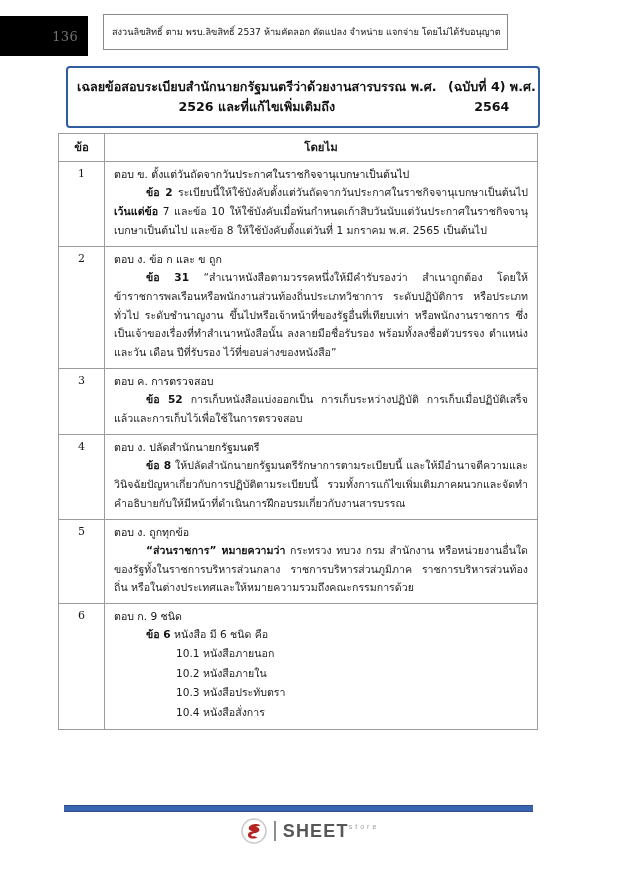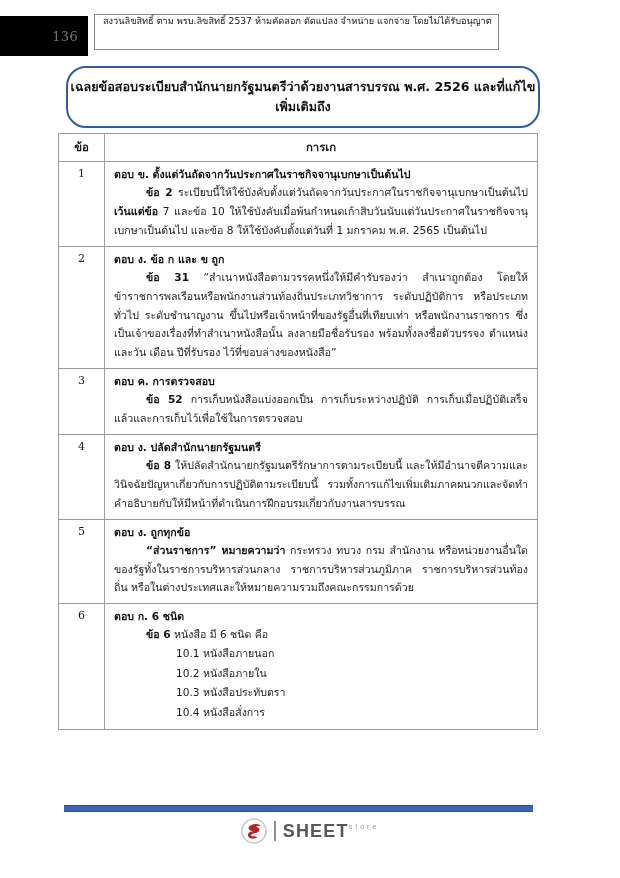--- a/index.html
+++ b/index.html
@@ -34,50 +34,50 @@
     color: #737373;
     font-size: 13px;
     font-family: "DejaVu Serif", "Liberation Serif", serif;
     letter-spacing: 0.3px;
     margin-left: 42px;
   }
 
   
   .copyright-box {
     position: absolute;
-    left: 94px;
+    left: 103px;
     top: 14px;
     width: 405px;
     height: 36px;
     border: 1px solid #8a8a8a;
     box-sizing: border-box;
     display: flex;
-    align-items: flex-start;
+    align-items: center;
     padding-left: 8px;
   }
   .copyright-text {
     font-size: 9.2px;
     line-height: 1.2;
     color: #141414;
     white-space: nowrap;
   }
 
   
   .title-box {
     position: absolute;
     left: 66px;
     top: 66px;
     width: 474px;
     height: 62px;
     border: 2px solid #2f5da0;
-    border-radius: 20px;
-    box-sizing: border-box;
-    display: flex;
-    flex-direction: column;
-    align-items: flex-start;
+    border-radius: 4px;
+    box-sizing: border-box;
+    display: flex;
+    flex-direction: row;
+    align-items: center;
     justify-content: center;
   }
   .title-line {
     font-size: 12.6px;
     font-weight: bold;
     color: #111111;
     line-height: 1.55;
     text-align: center;
   }
 
@@ -110,21 +110,21 @@
     font-size: 11px;
     padding-top: 5px;
     font-family: "DejaVu Serif", "Liberation Serif", serif;
   }
   .td-body {
     padding: 4px 9px 6px 9px;
   }
 
   .ans-line {
     font-size: 10.6px;
-    font-weight: bold;
+    font-weight: normal;
     line-height: 1.62;
     color: #111111;
   }
   .para {
     font-size: 10.6px;
     line-height: 1.78;
     color: #1c1c1c;
     text-align: justify;
     text-justify: inter-word;
     text-indent: 32px;
@@ -196,27 +196,28 @@
 <div class="page-tab">
   <span class="page-tab-num">136</span>
 </div>
 
 <div class="copyright-box">
   <span class="copyright-text">สงวนลิขสิทธิ์ ตาม พรบ.ลิขสิทธิ์ 2537 ห้ามคัดลอก ดัดแปลง จำหน่าย แจกจ่าย โดยไม่ได้รับอนุญาต</span>
 </div>
 
 <div class="title-box">
   <div class="title-line">เฉลยข้อสอบระเบียบสำนักนายกรัฐมนตรีว่าด้วยงานสารบรรณ พ.ศ. 2526 และที่แก้ไขเพิ่มเติมถึง</div>
+  <div class="title-line">(ฉบับที่ 4) พ.ศ. 2564</div>
 </div>
 
 <table class="answer-table">
   <thead>
     <tr>
       <th class="th-no">ข้อ</th>
-      <th>การเก</th>
+      <th>โดยไม</th>
     </tr>
   </thead>
   <tbody>
       <tr>
         <td class="td-no">1</td>
         <td class="td-body">
           <div class="ans-line">ตอบ  ข. ตั้งแต่วันถัดจากวันประกาศในราชกิจจานุเบกษาเป็นต้นไป</div>
           <div class="para"><b>ข้อ 2</b> ระเบียบนี้ให้ใช้บังคับตั้งแต่วันถัดจากวันประกาศในราชกิจจานุเบกษาเป็นต้นไป <b>เว้นแต่ข้อ</b> 7 และข้อ 10 ให้ใช้บังคับเมื่อพ้นกำหนดเก้าสิบวันนับแต่วันประกาศในราชกิจจานุเบกษาเป็นต้นไป และข้อ 8 ให้ใช้บังคับตั้งแต่วันที่ 1 มกราคม พ.ศ. 2565 เป็นต้นไป</div>
         </td>
       </tr>
@@ -244,21 +245,21 @@
       <tr>
         <td class="td-no">5</td>
         <td class="td-body">
           <div class="ans-line">ตอบ  ง. ถูกทุกข้อ</div>
           <div class="para"><b>“ส่วนราชการ” หมายความว่า</b> กระทรวง ทบวง กรม สำนักงาน หรือหน่วยงานอื่นใดของรัฐทั้งในราชการบริหารส่วนกลาง ราชการบริหารส่วนภูมิภาค ราชการบริหารส่วนท้องถิ่น หรือในต่างประเทศและให้หมายความรวมถึงคณะกรรมการด้วย</div>
         </td>
       </tr>
       <tr>
         <td class="td-no">6</td>
         <td class="td-body">
-          <div class="ans-line">ตอบ ก. 6 ชนิด</div>
+          <div class="ans-line">ตอบ ก. 9 ชนิด</div>
           <div class="para"><b>ข้อ 6</b> หนังสือ มี 6 ชนิด คือ</div>
           <div class="sub-item">10.1 หนังสือภายนอก</div>
           <div class="sub-item">10.2 หนังสือภายใน</div>
           <div class="sub-item">10.3 หนังสือประทับตรา</div>
           <div class="sub-item">10.4 หนังสือสั่งการ</div>
         </td>
       </tr>
     </tbody>
 </table>
 

